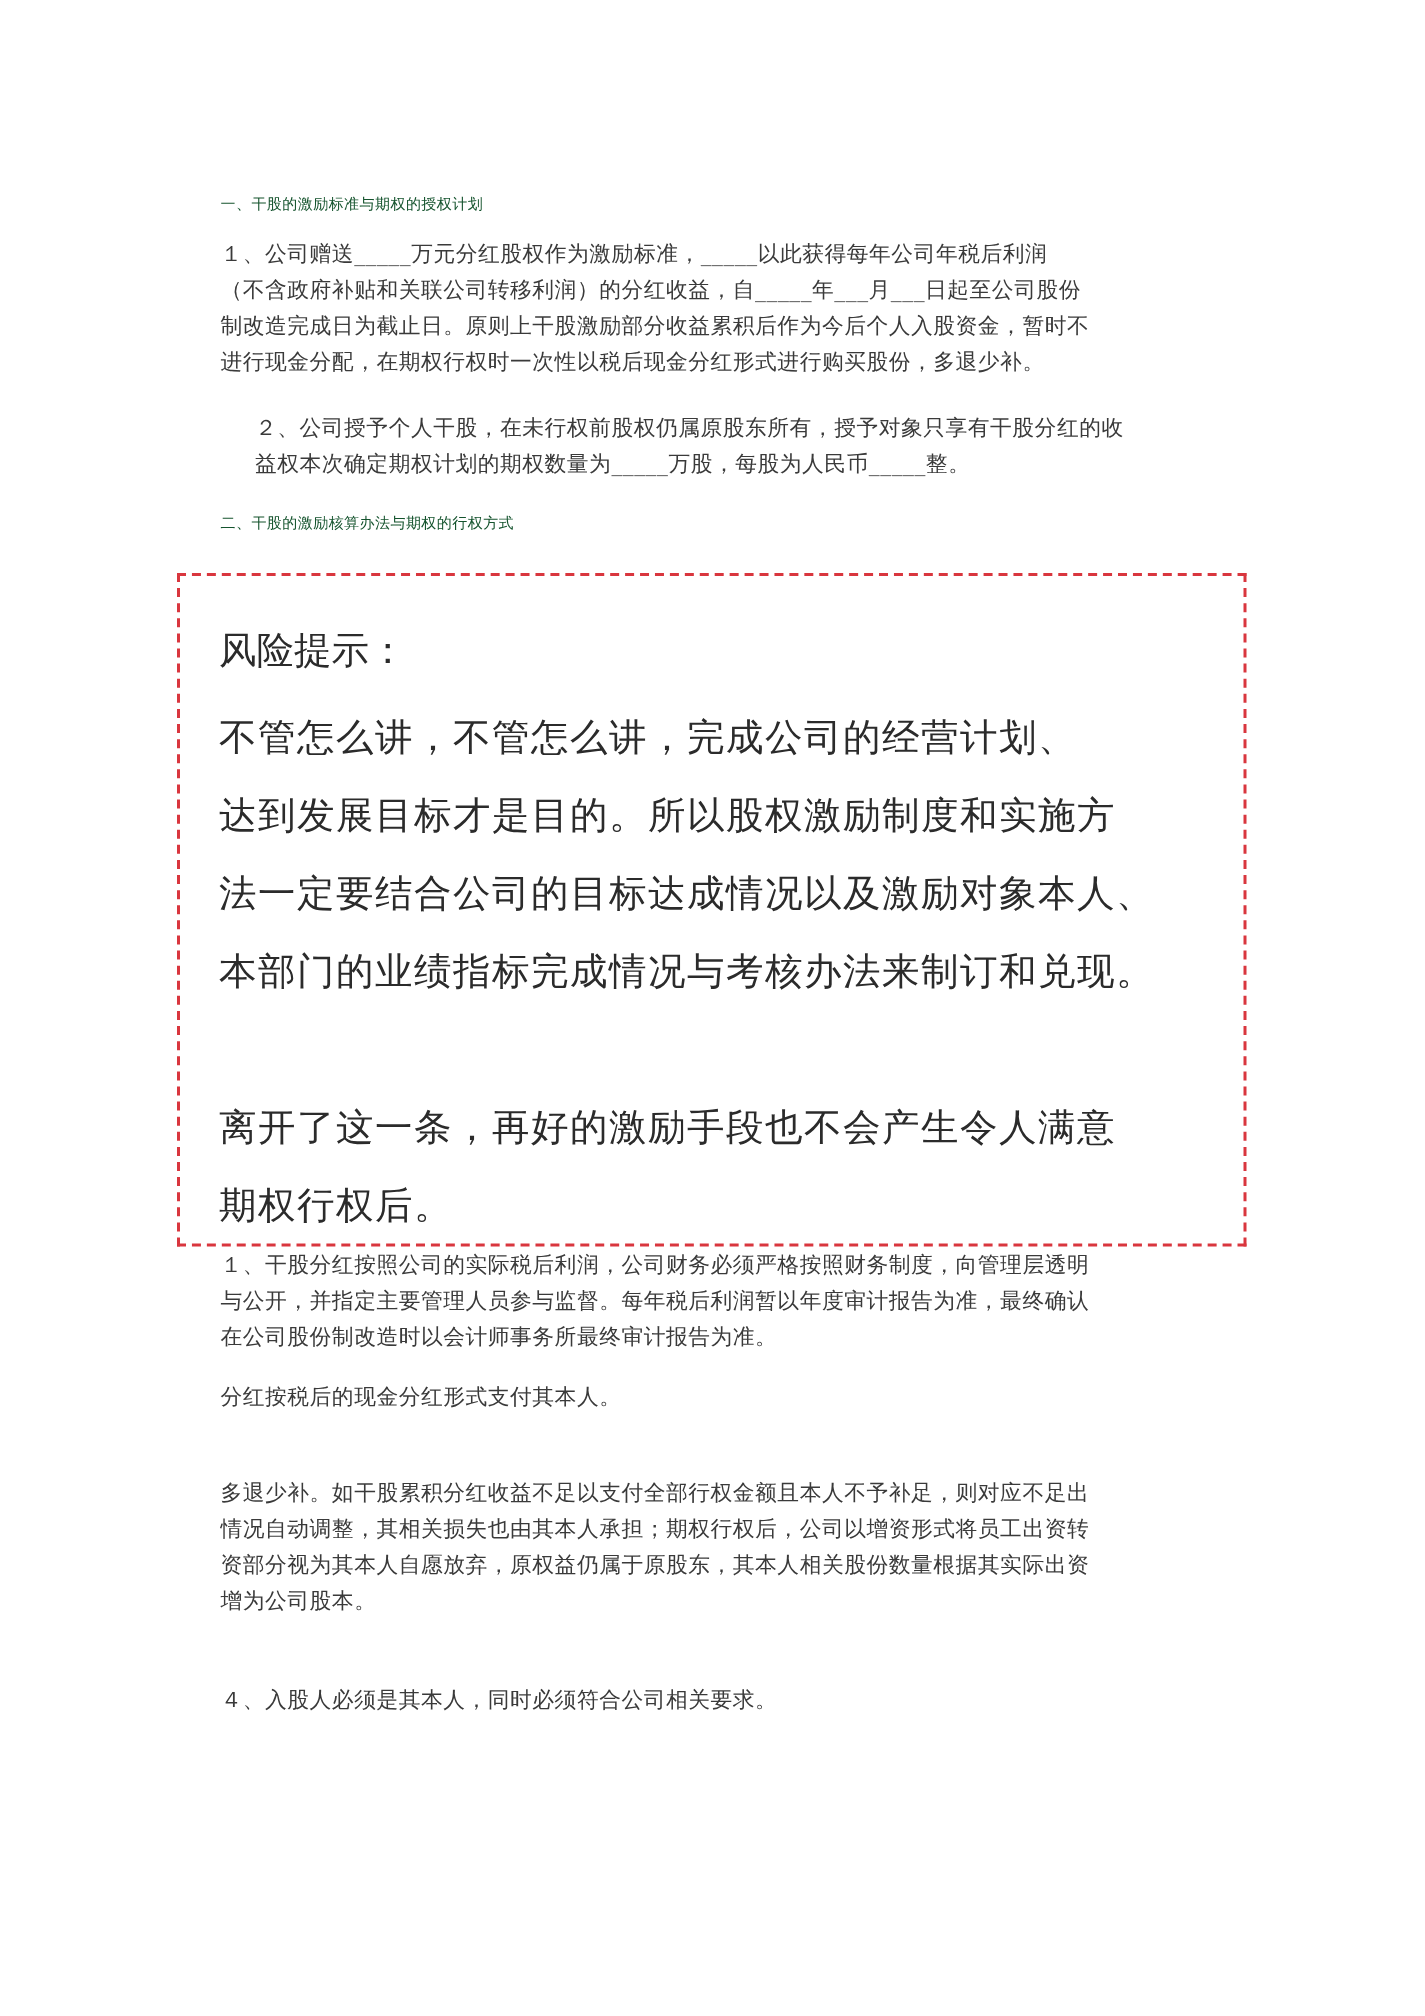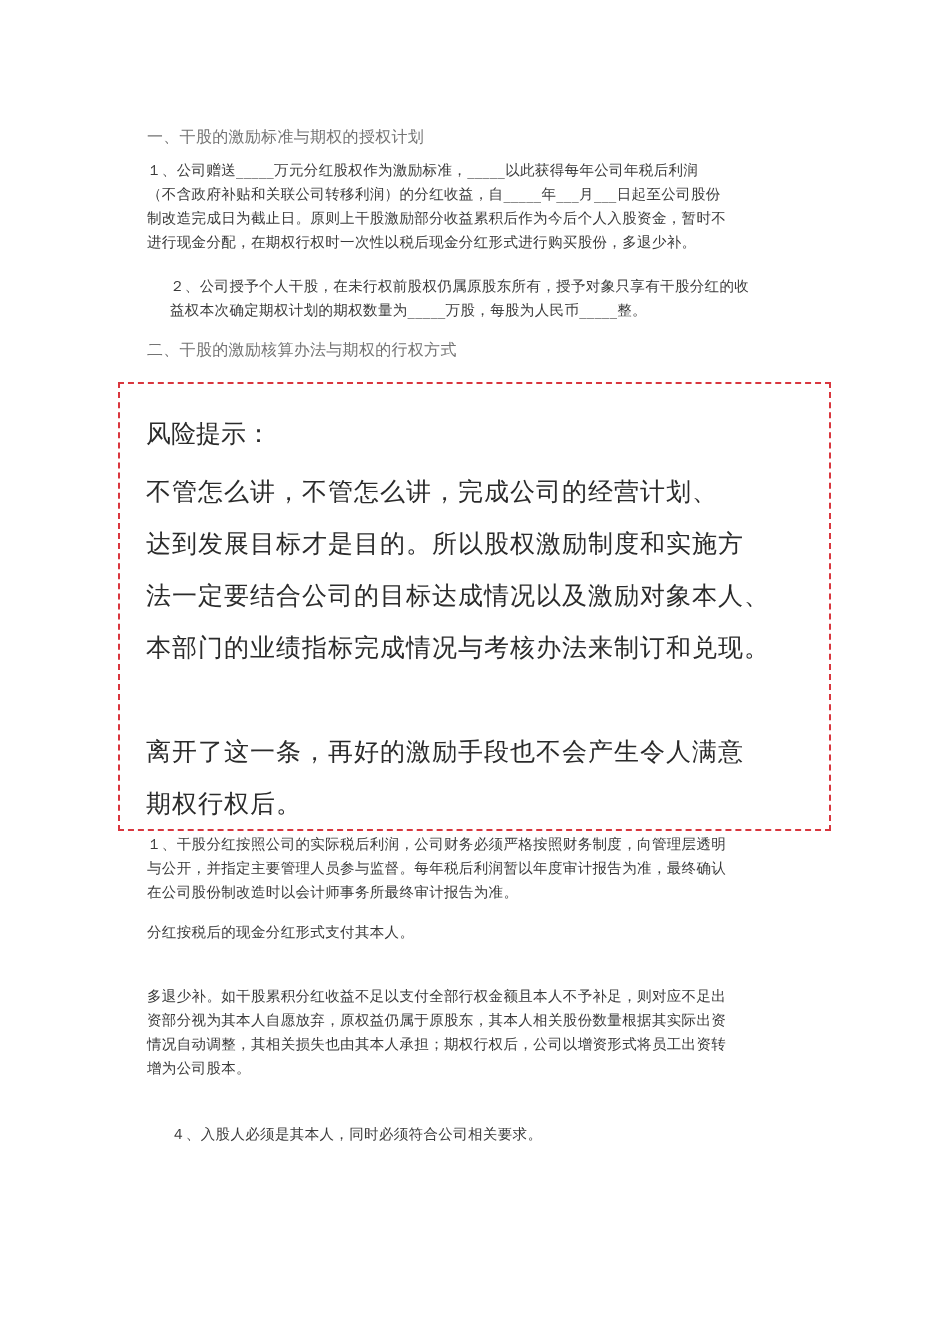--- a/index.html
+++ b/index.html
@@ -1,19 +1,19 @@
 <!DOCTYPE html>
 <html><head>
   <meta charset="utf-8">
   <style>
     html, body { margin: 0; padding: 0; background: #ffffff; }
     body { width: 950px; height: 1344px; position: relative; overflow: hidden;
            font-family: "DejaVu Serif", "Liberation Serif", serif; color: #333333; }
     .page { position: absolute; left: 0; top: 0; width: 950px; height: 1344px; }
-    .heading { position: absolute; left: 147px; font-size: 16px; line-height: 20px; color: #737373; letter-spacing: 0.3px; white-space: nowrap; }
+    .heading { position: absolute; left: 147px; font-size: 10px; line-height: 20px; color: #14532d; letter-spacing: 0.3px; white-space: nowrap; }
     .para { position: absolute; left: 147px; width: 660px; font-size: 14.5px; line-height: 24px; color: #3a3a3a; letter-spacing: 0.35px; }
     .para .line { display: block; white-space: nowrap; }
     .risk-box { position: absolute; left: 118px; top: 382px; width: 709px; height: 445px;
                 border: 2px dashed #d9363e; box-sizing: content-box; }
     .risk-title { position: absolute; left: 26px; top: 36px; font-size: 25px; line-height: 32px; color: #2b2b2b; white-space: nowrap; font-family: Liberation Mono, monospace; }
     .risk-body { position: absolute; left: 26px; top: 82px; font-size: 25px; line-height: 52px; color: #2b2b2b; letter-spacing: 1px; }
     .risk-body .line { display: block; white-space: nowrap; }
     .risk-body .gap { display: block; height: 52px; }
   </style>
 </head>
@@ -55,22 +55,22 @@
     <span class="line">与公开，并指定主要管理人员参与监督。每年税后利润暂以年度审计报告为准，最终确认</span>
     <span class="line">在公司股份制改造时以会计师事务所最终审计报告为准。</span>
   </div>
 
   <div class="para" style="top:920px;">
     <span class="line">分红按税后的现金分红形式支付其本人。</span>
   </div>
 
   <div class="para" style="top:984px;">
     <span class="line">多退少补。如干股累积分红收益不足以支付全部行权金额且本人不予补足，则对应不足出</span>
+    <span class="line">情况自动调整，其相关损失也由其本人承担；期权行权后，公司以增资形式将员工出资转</span>
     <span class="line">资部分视为其本人自愿放弃，原权益仍属于原股东，其本人相关股份数量根据其实际出资</span>
-    <span class="line">情况自动调整，其相关损失也由其本人承担；期权行权后，公司以增资形式将员工出资转</span>
     <span class="line">增为公司股本。</span>
   </div>
 
-  <div class="para" style="top:1122px;margin-left:24px;">
+  <div class="para" style="top:1122px;">
     <span class="line">４、入股人必须是其本人，同时必须符合公司相关要求。</span>
   </div>
 
 </div>
 
 </body></html>

